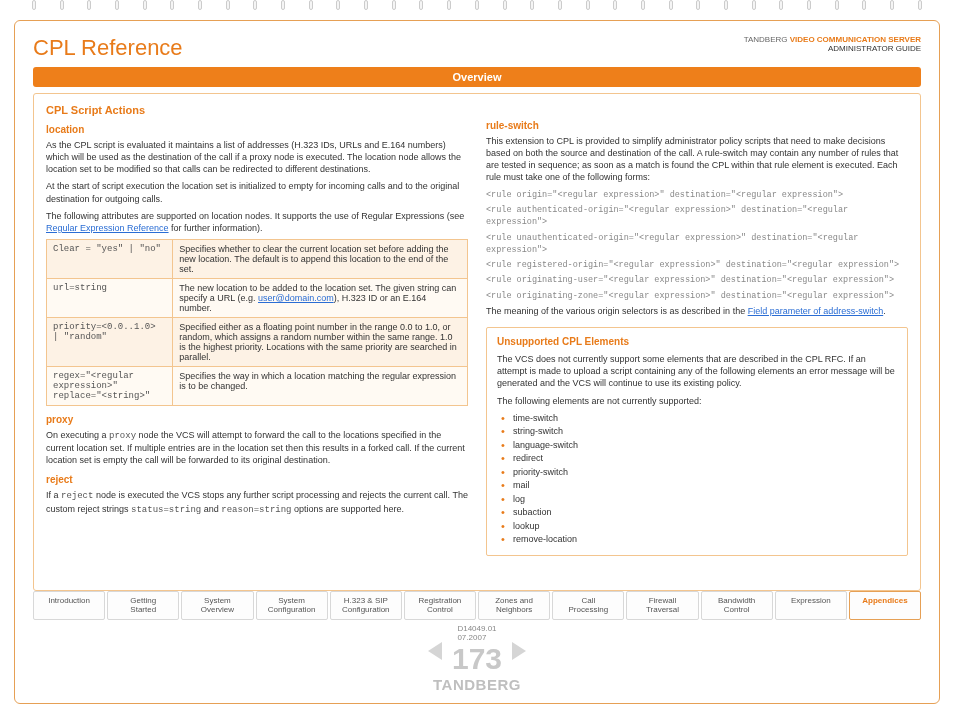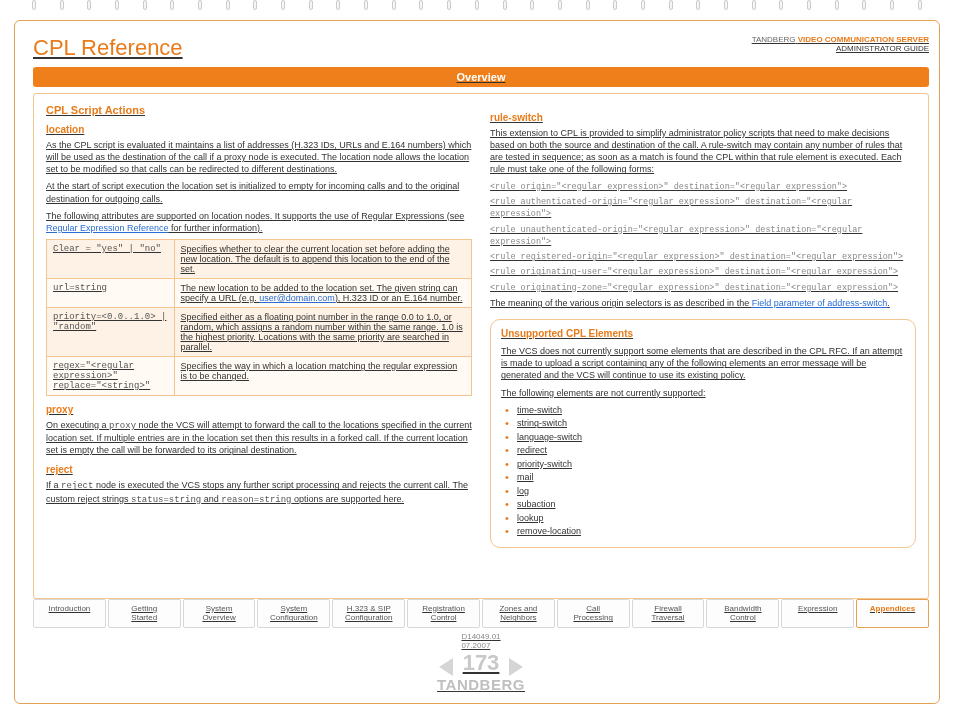--- a/index.html
+++ b/index.html
@@ -26,24 +26,23 @@
     border: 1px solid #ccc;
     border-radius: 2px;
     background: #f5f5f5;
   }
   .page-frame {
     position: absolute;
     top: 20px; left: 14px; right: 14px; bottom: 14px;
     border: 1px solid #e6a055;
     border-radius: 6px;
     background: #fff;
-    padding: 14px 10px 10px 18px;
+    padding: 14px 18px 10px 18px;
     display: flex;
     flex-direction: column;
-    text-decoration: underline;
   }
   .header-row {
     display: flex;
     justify-content: space-between;
     align-items: flex-start;
     margin-bottom: 6px;
   }
   .page-title {
     color: #e87b1a;
     font-size: 22px;
@@ -122,21 +121,21 @@
   ul.bullets li::before {
     content: "•";
     color: #e87b1a;
     position: absolute;
     left: 0;
     font-size: 11px;
     line-height: 1.2;
   }
   .unsupported-box {
     border: 1px solid #f3c58f;
-    border-radius: 10px;
+    border-radius: 2px;
     padding: 8px 10px;
     margin-top: 10px;
   }
   
   .tabs {
     display: flex;
     gap: 2px;
     margin-top: 0;
     justify-content: space-between;
   }
@@ -158,24 +157,24 @@
     display: flex;
     justify-content: space-between;
     align-items: center;
     margin-top: 4px;
     font-size: 8px;
     color: #888;
     flex-direction: column;
   }
   .pager {
     display: flex;
-    align-items: flex-end;
+    align-items: flex-start;
     gap: 10px;
     color: #c8c8c8;
-    font-size: 22px;
+    font-size: 30px;
     font-weight: bold;
   }
   .arrow {
     width: 0; height: 0;
     border-top: 9px solid transparent;
     border-bottom: 9px solid transparent;
     cursor: pointer;
   }
   .arrow.left { border-right: 14px solid #d5d5d5; }
   .arrow.right { border-left: 14px solid #d5d5d5; }
@@ -275,21 +274,21 @@
       <div class="sub-h">proxy</div>
       <p><span>On executing a </span><span class="mono">proxy</span><span> node the VCS will attempt to forward the call to the locations specified in the current location set. If multiple entries are in the location set then this results in a forked call. If the current location set is empty the call will be forwarded to its original destination.</span></p>
 
       <div class="sub-h">reject</div>
       <p>
         <span>If a </span><span class="mono">reject</span><span> node is executed the VCS stops any further script processing and rejects the current call. The custom reject strings </span><span class="mono">status=string</span><span> and </span><span class="mono">reason=string</span><span> options are supported here.</span>
       </p>
     </div>
 
     <div class="col">
-      <div class="sub-h" style="margin-top:8px">rule-switch</div>
+      <div class="sub-h" style="margin-top:16px">rule-switch</div>
       <p>This extension to CPL is provided to simplify administrator policy scripts that need to make decisions based on both the source and destination of the call. A rule-switch may contain any number of rules that are tested in sequence; as soon as a match is found the CPL within that rule element is executed. Each rule must take one of the following forms:</p>
       <div class="rule-line">&lt;rule origin="&lt;regular expression&gt;" destination="&lt;regular expression"&gt;</div>
       <div class="rule-line">&lt;rule authenticated-origin="&lt;regular expression&gt;" destination="&lt;regular expression"&gt;</div>
       <div class="rule-line">&lt;rule unauthenticated-origin="&lt;regular expression&gt;" destination="&lt;regular expression"&gt;</div>
       <div class="rule-line">&lt;rule registered-origin="&lt;regular expression&gt;" destination="&lt;regular expression"&gt;</div>
       <div class="rule-line">&lt;rule originating-user="&lt;regular expression&gt;" destination="&lt;regular expression"&gt;</div>
       <div class="rule-line">&lt;rule originating-zone="&lt;regular expression&gt;" destination="&lt;regular expression"&gt;</div>
       <p>
         <span>The meaning of the various origin selectors is as described in the </span><a class="link">Field parameter of address-switch</a><span>.</span>
       </p>

